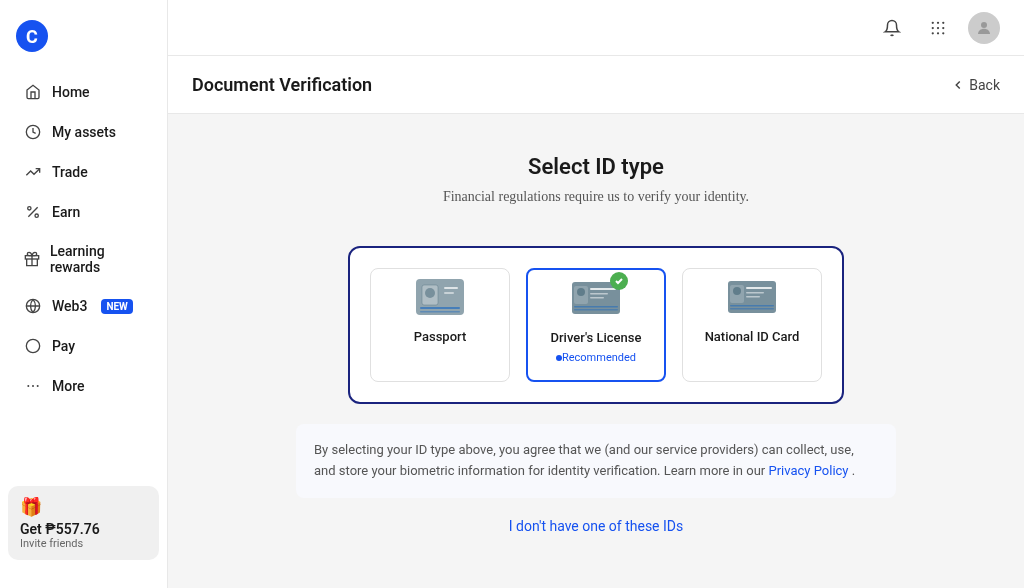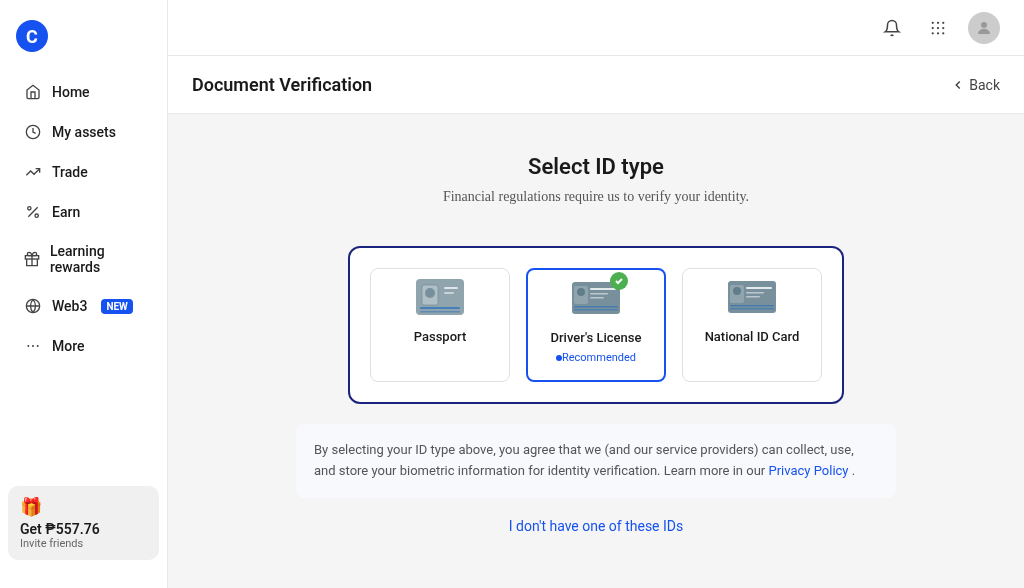--- a/index.html
+++ b/index.html
@@ -279,20 +279,28 @@
     </div>
     <div class="sidebar-item">
       <span class="icon">
         <svg width="16" height="16" viewBox="0 0 24 24" fill="none" stroke="currentColor" stroke-width="2">
             <circle cx="12" cy="12" r="10"></circle>
             <path d="M2 12h20M12 2a15.3 15.3 0 010 20M12 2a15.3 15.3 0 000 20"></path>
           </svg>
       </span>
       <span>Web3</span>
       <span class="badge">NEW</span>
+    </div>
+    <div class="sidebar-item">
+      <span class="icon">
+        <svg width="16" height="16" viewBox="0 0 24 24" fill="none" stroke="currentColor" stroke-width="2">
+            <circle cx="12" cy="12" r="10"></circle>
+          </svg>
+      </span>
+      <span>Pay</span>
     </div>
     <div class="sidebar-item">
       <span class="icon">
         <svg width="16" height="16" viewBox="0 0 24 24" fill="currentColor">
             <circle cx="5" cy="12" r="1.5"></circle>
             <circle cx="12" cy="12" r="1.5"></circle>
             <circle cx="19" cy="12" r="1.5"></circle>
           </svg>
       </span>
       <span>More</span>

